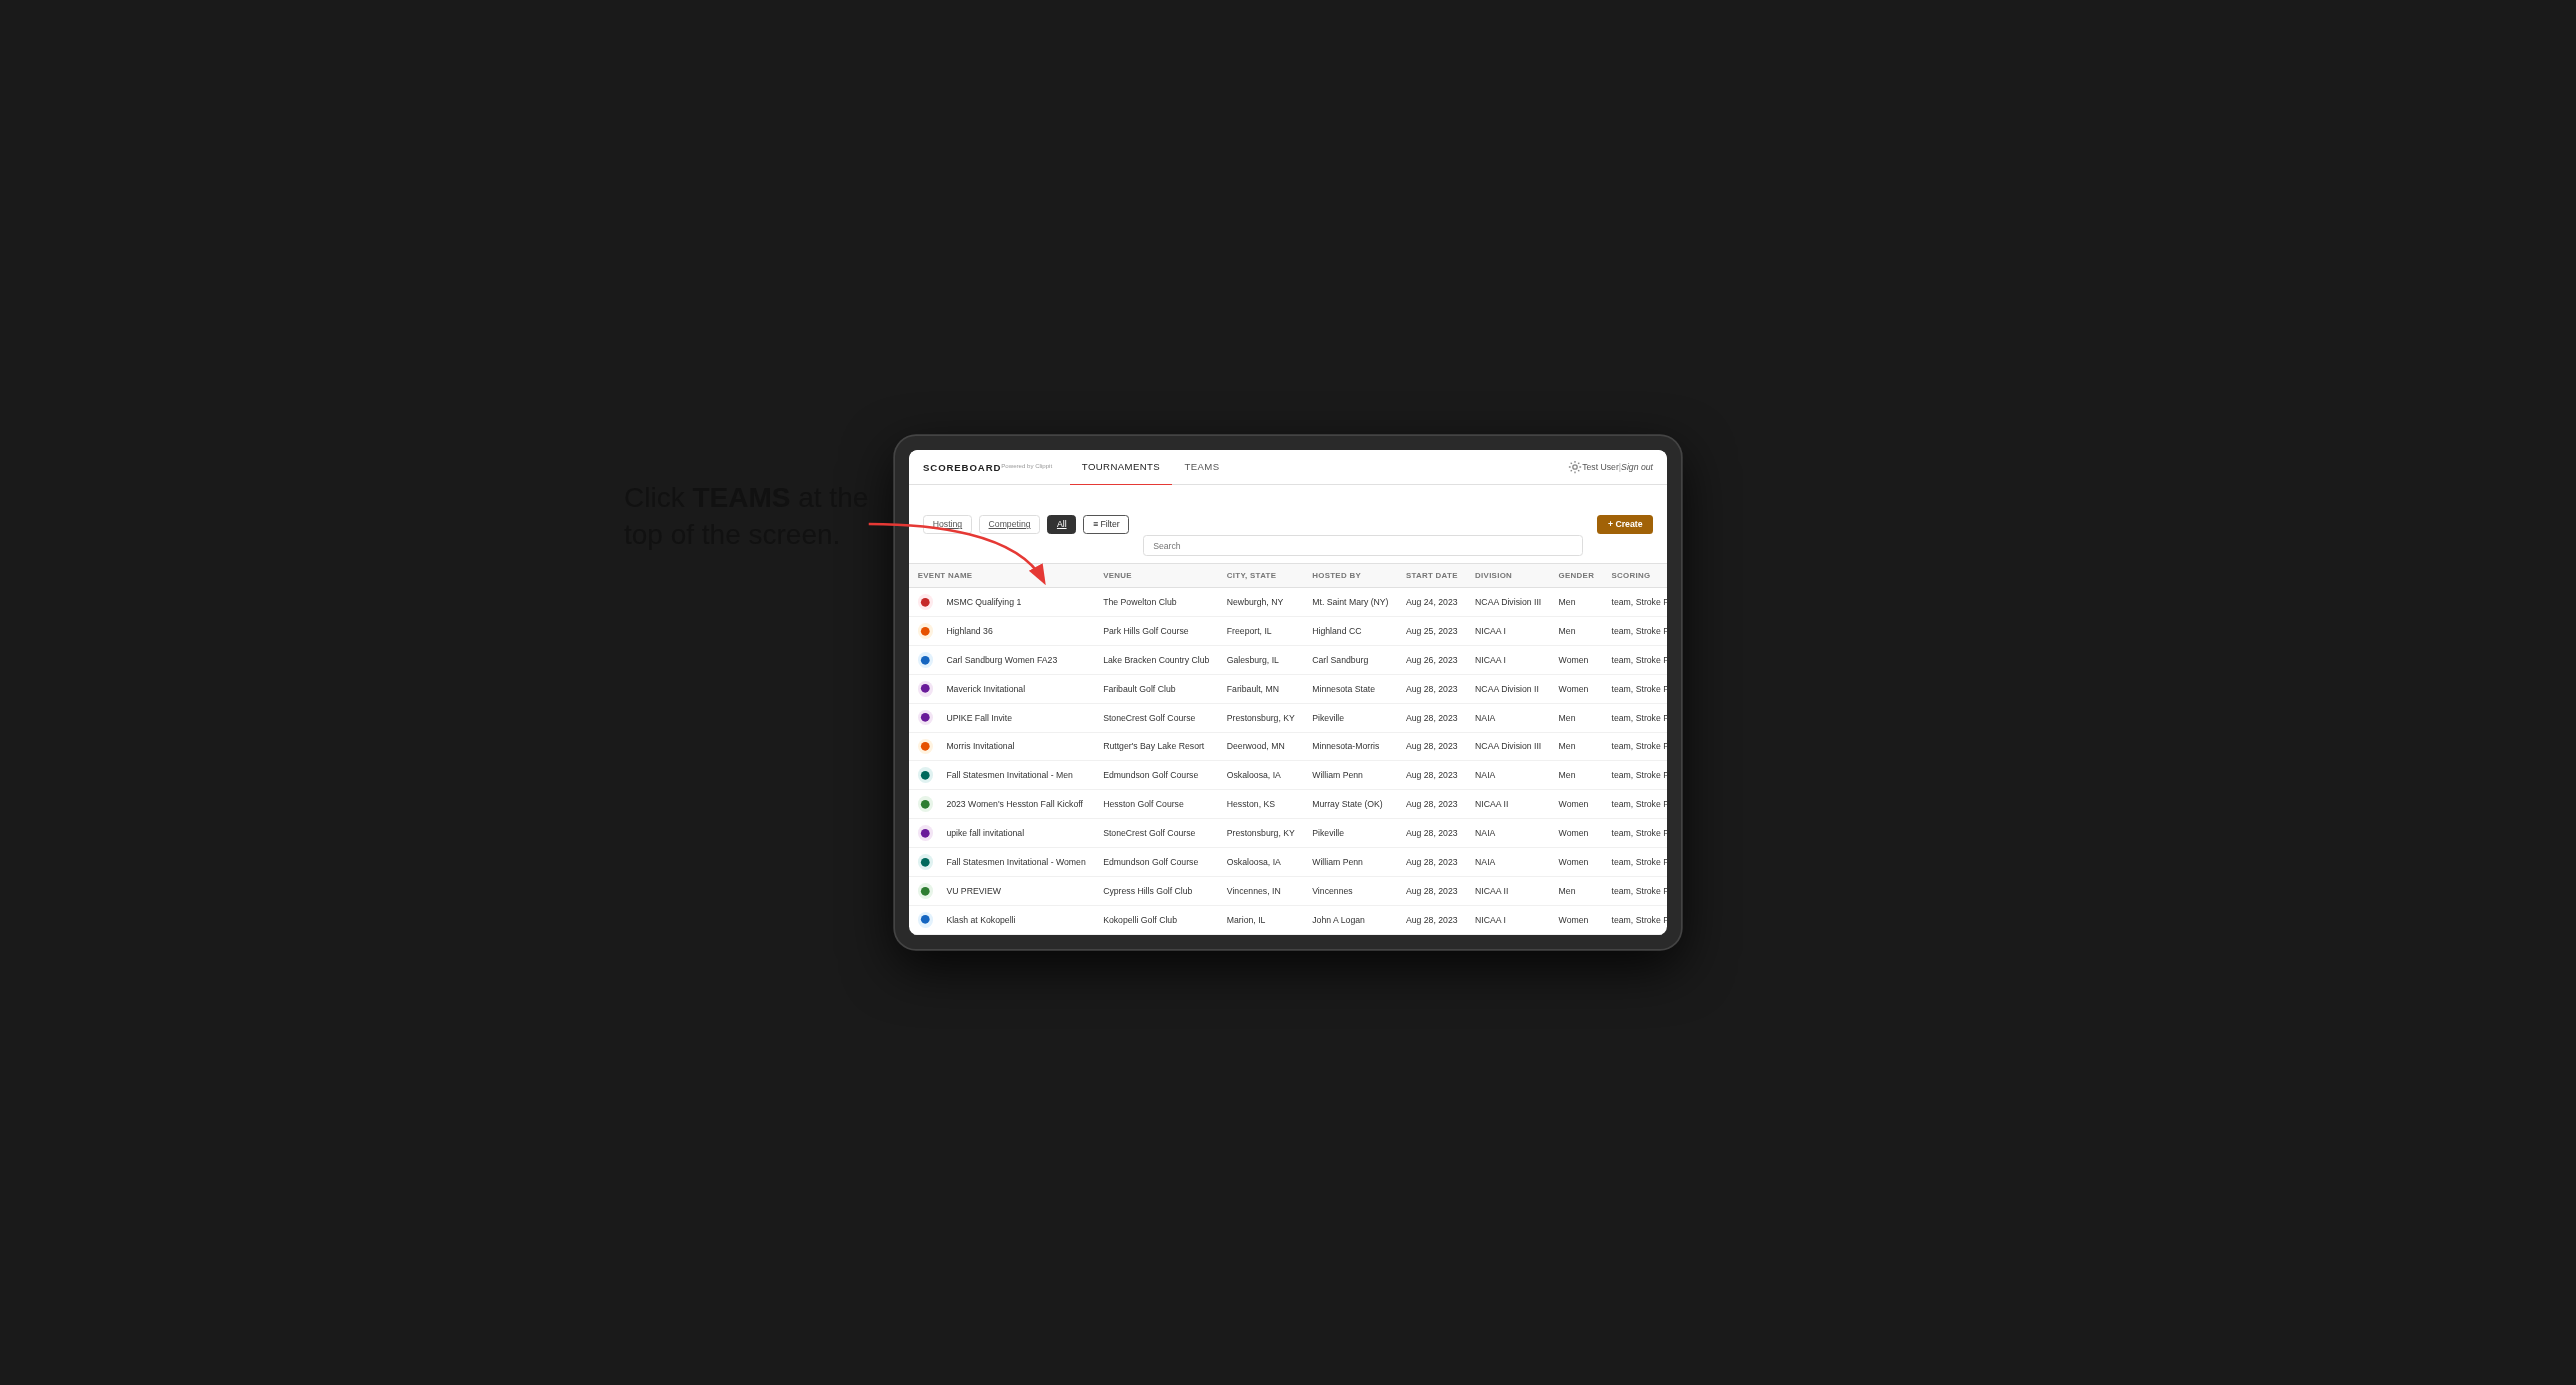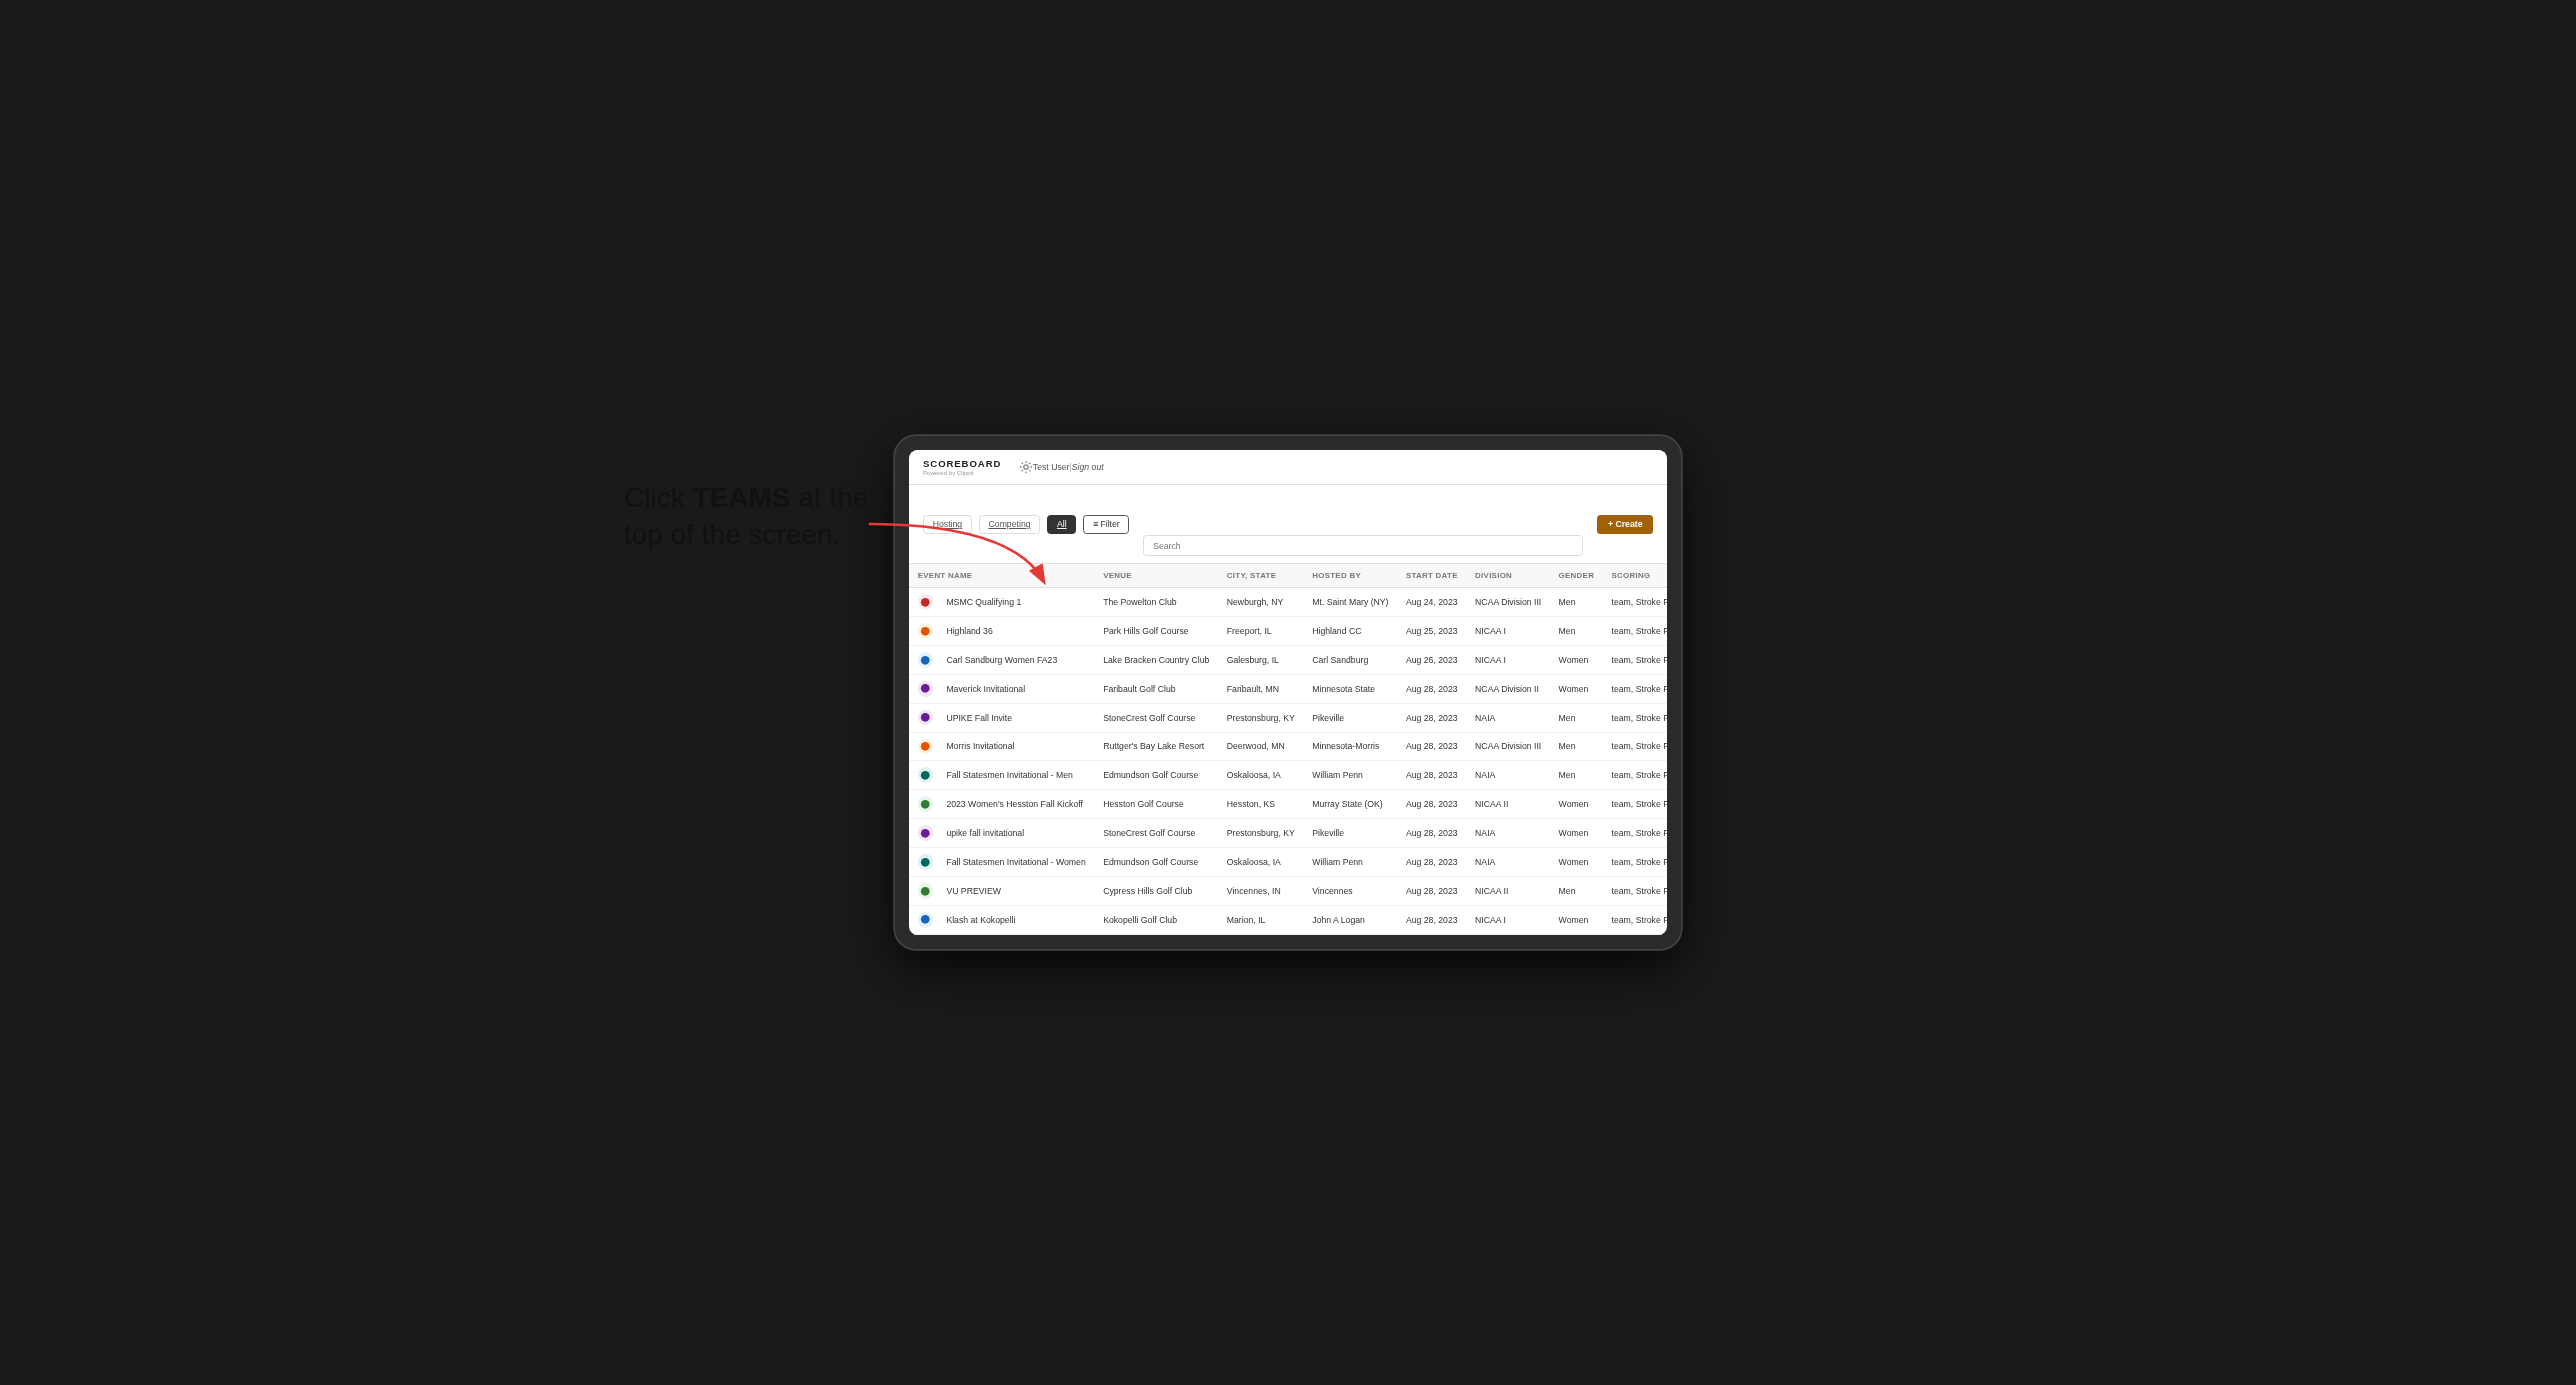--- a/index.html
+++ b/index.html
@@ -43,21 +43,21 @@
       display: flex;
       align-items: center;
       padding: 0 14px;
       height: 35px;
       border-bottom: 0.9px solid #e0e0e0;
       background: #fff;
     }
 
     .logo {
       display: flex;
-      flex-direction: column;
+      flex-direction: row;
       margin-right: 17.5px;
     }
     .logo-main {
       font-size: 9.6px;
       font-weight: 800;
       letter-spacing: 0.9px;
       color: #222;
       text-transform: uppercase;
     }
     .logo-sub {
@@ -238,20 +238,24 @@
   </svg>
 
   <div class="tablet">
     <div class="tablet-screen">
 
       <div class="header">
         <div class="logo">
           <span class="logo-main">SCOREBOARD</span>
           <span class="logo-sub">Powered by Clippit</span>
         </div>
+        <nav class="nav">
+          <div class="nav-item active">TOURNAMENTS</div>
+          <div class="nav-item">TEAMS</div>
+        </nav>
         <div class="header-right">
           <svg class="gear-icon" viewBox="0 0 16 16" fill="none" stroke="#888" stroke-width="1.5">
             <circle cx="8" cy="8" r="2.5"></circle>
             <path d="M8 1v2M8 13v2M1 8h2M13 8h2M3.05 3.05l1.41 1.41M11.54 11.54l1.41 1.41M3.05 12.95l1.41-1.41M11.54 4.46l1.41-1.41"></path>
           </svg>
           <span>Test User</span>
           <span style="color:#aaa;">|</span>
           <span style="color:#555; cursor:pointer;font-style:italic;">Sign out</span>
         </div>
       </div>

